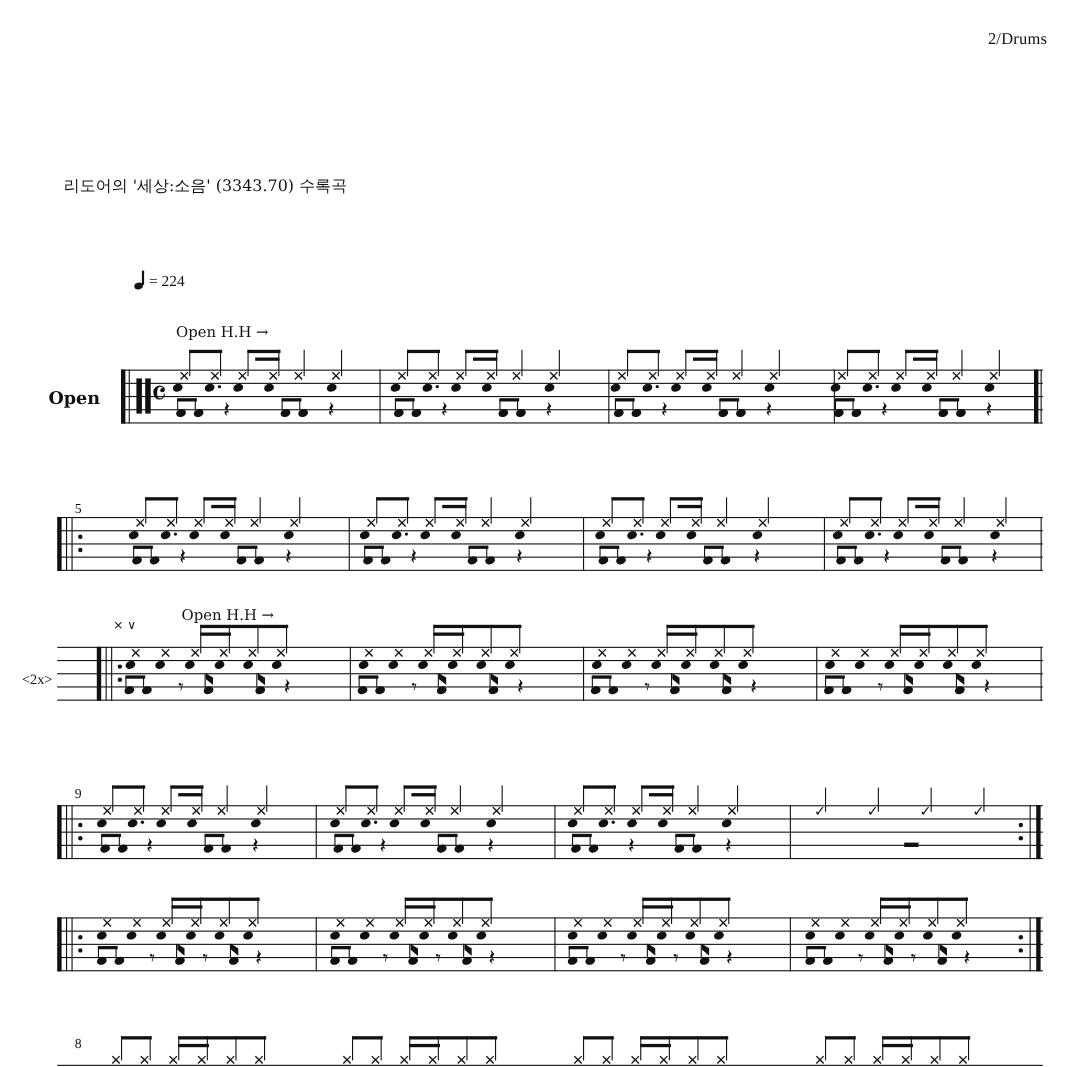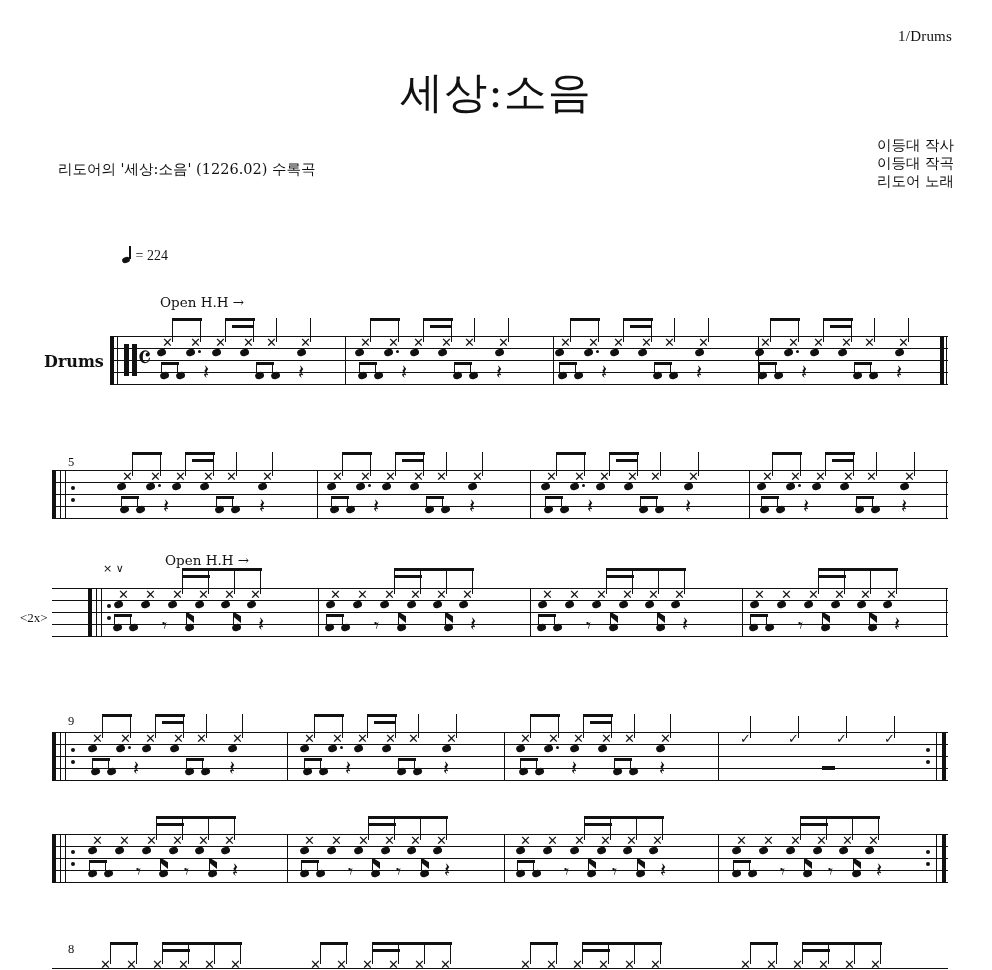--- a/index.html
+++ b/index.html
@@ -250,38 +250,32 @@
     position: absolute;
     font-size: 11px;
     font-family: "DejaVu Sans", sans-serif;
   }
 </style>
 </head>
 <body>
 
 <div class="page">
 
-  <div class="page-header">1/Drums</div>
-
-  <div class="song-title">세상:소음</div>
-
-  <div class="album-note">리도어의 '세상:소음' (1226.02) 수록곡</div>
-
-  <div class="credits">
-    <div>이등대 작사</div>
-    <div>이등대 작곡</div>
-    <div>리도어 노래</div>
-  </div>
+  <div class="page-header">2/Drums</div>
+
+
+  <div class="album-note">리도어의 '세상:소음' (3343.70) 수록곡</div>
+
 
   <div class="tempo">
     <span class="qnote"></span>
     <span>= 224</span>
   </div>
 
-  <div class="instrument-label" style="left:44px; top:352px;">Drums</div>
+  <div class="instrument-label" style="left:44px; top:352px;">Open</div>
   <div class="open-hh" style="left:160px; top:294px;">Open H.H →</div>
 
   <div class="system" id="sys1" style="left:110px; top:336px; width:838px; height:49px;">
     <div class="staff-lines">
         <i></i>
         <i></i>
         <i></i>
         <i></i>
         <i></i>
       </div>

